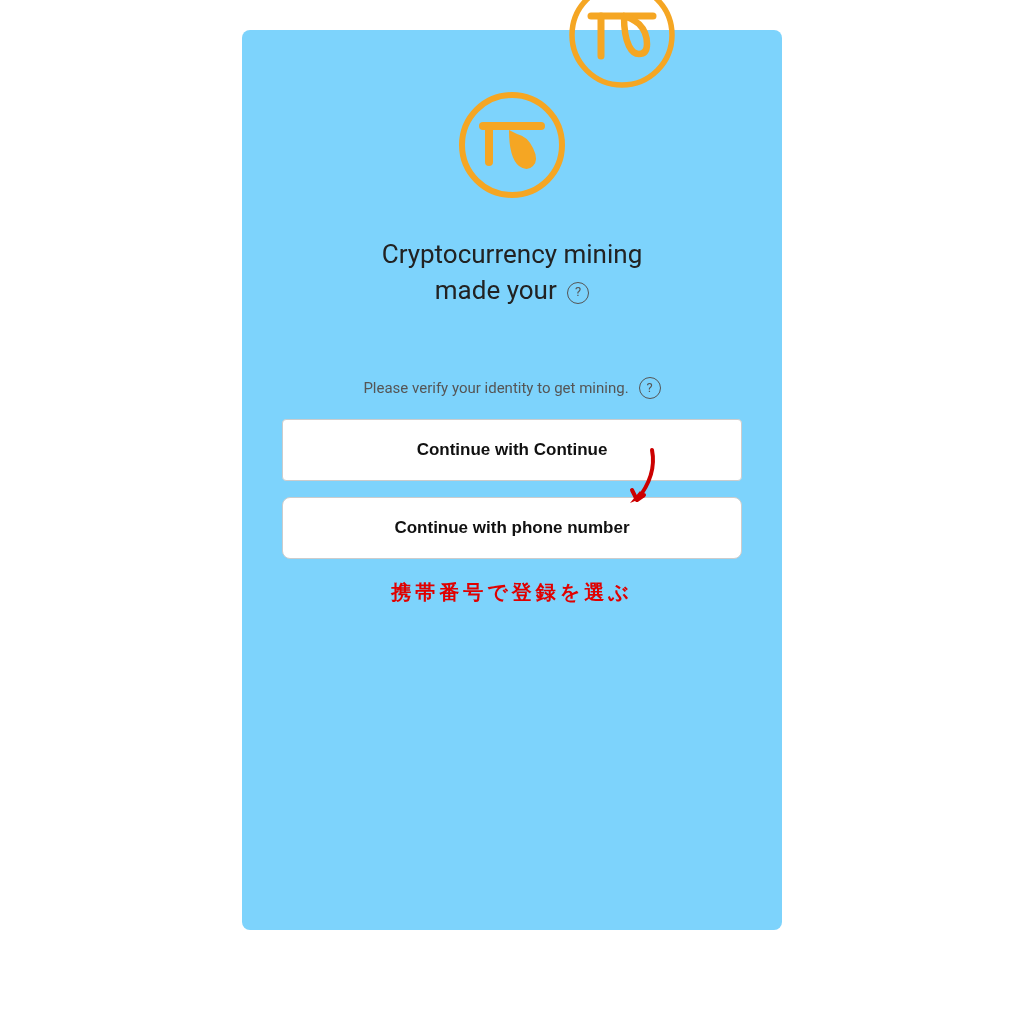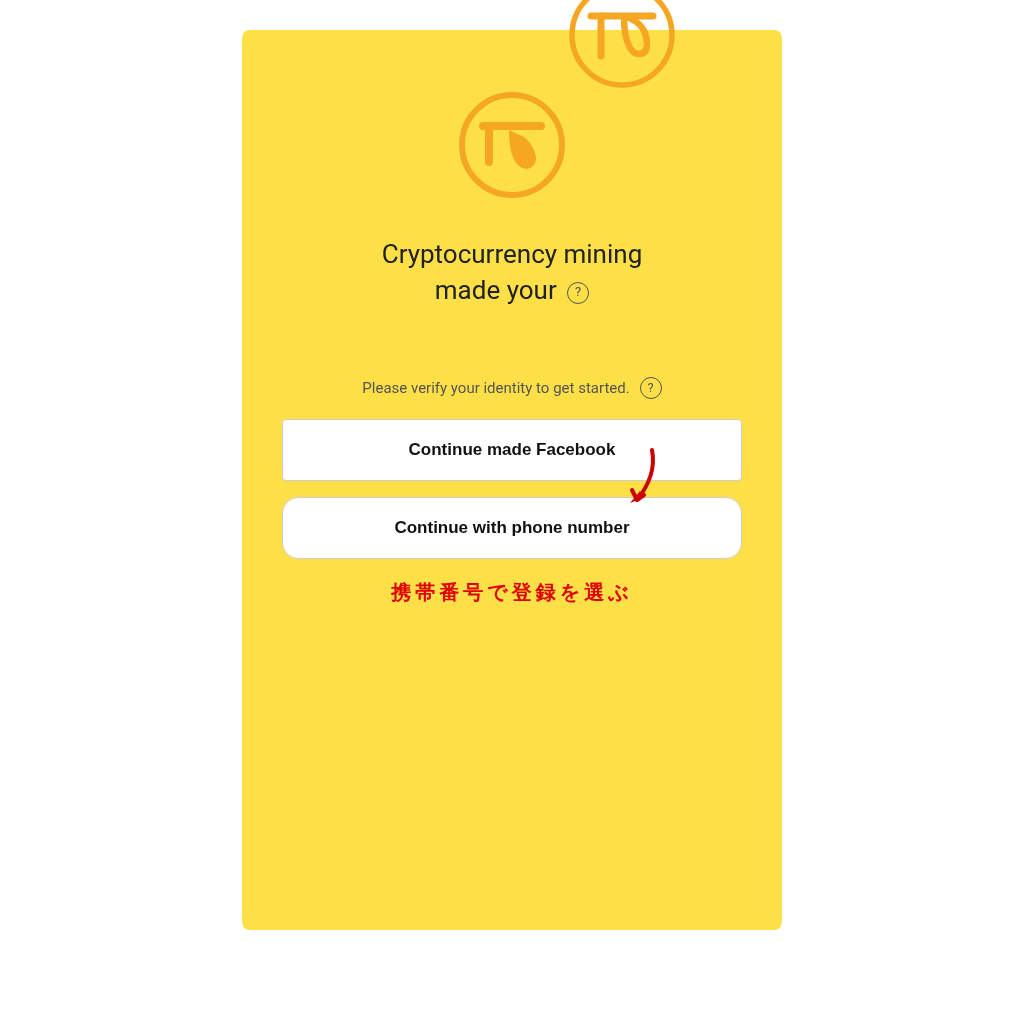--- a/index.html
+++ b/index.html
@@ -14,21 +14,21 @@
       background: #ffffff;
       display: flex;
       justify-content: center;
       align-items: flex-start;
       font-family: -apple-system, BlinkMacSystemFont, 'Segoe UI', Roboto, sans-serif;
     }
 
     .phone-frame {
       width: 540px;
       min-height: 900px;
-      background: #fde047;
+      background: #7dd3fc;
       margin-top: 30px;
       border-radius: 8px;
       display: flex;
       flex-direction: column;
       align-items: center;
       padding: 60px 40px 40px 40px;
       position: relative;
     }
 
     .logo-container {
@@ -95,21 +95,21 @@
     .phone-btn-container {
       width: 100%;
       position: relative;
     }
 
     .btn-phone {
       width: 100%;
       padding: 20px 16px;
       background: #ffffff;
       border: 1.5px solid #ccc;
-      border-radius: 16px;
+      border-radius: 8px;
       font-size: 17px;
       font-weight: 700;
       color: #111;
       cursor: pointer;
       text-align: center;
     }
 
     .arrow-annotation {
       position: absolute;
       top: -52px;
@@ -159,25 +159,25 @@
 
   <div class="tagline">
     <span>Cryptocurrency mining</span><br>
     <span>made your</span>
     <span class="help-icon">?</span>
   </div>
 
   <div class="spacer"></div>
 
   <div class="verify-text">
-    <span>Please verify your identity to get started.</span>
+    <span>Please verify your identity to get mining.</span>
     <span class="help-icon">?</span>
   </div>
 
-  <button class="btn-facebook">Continue made Facebook</button>
+  <button class="btn-facebook">Continue with Continue</button>
 
   <div class="phone-btn-container">
     
     <svg class="arrow-annotation" viewBox="0 0 60 70" xmlns="http://www.w3.org/2000/svg">
       <path d="M50 5 Q55 30 35 55 L42 50 M35 55 L30 45" fill="none" stroke="#cc0000" stroke-width="4" stroke-linecap="round" stroke-linejoin="round"></path>
 
       <polygon points="28,58 38,46 43,52" fill="#cc0000"></polygon>
     </svg>
 
     <button class="btn-phone">Continue with phone number</button>

